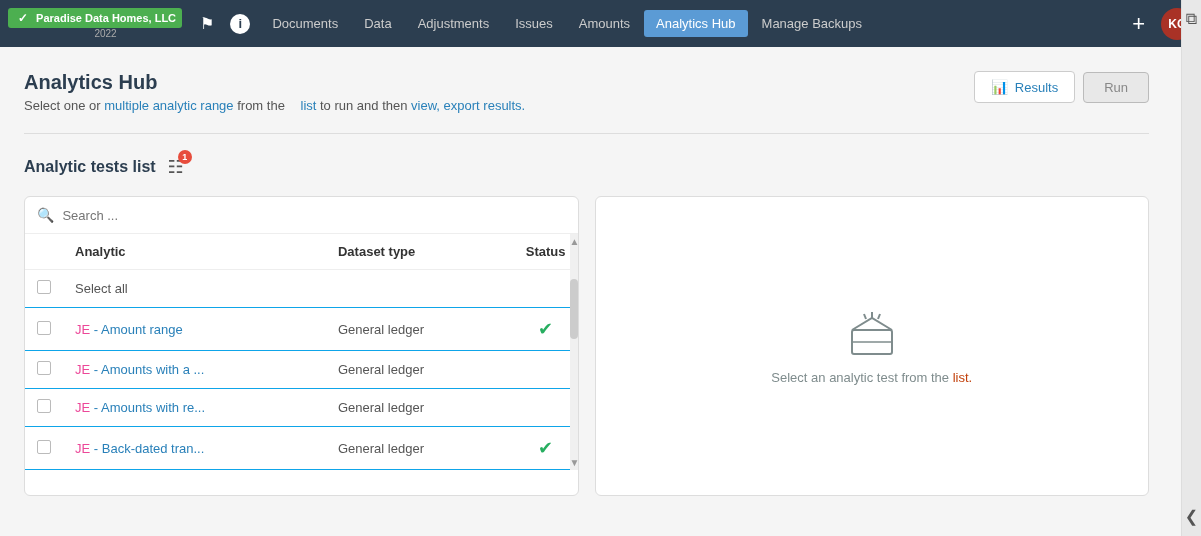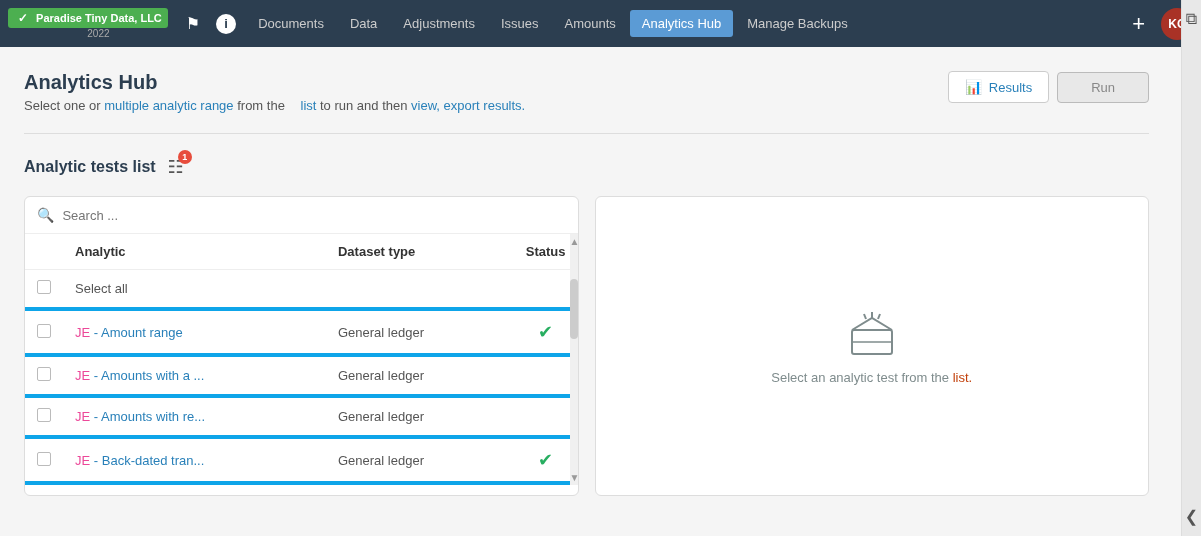--- a/index.html
+++ b/index.html
@@ -152,21 +152,21 @@
       gap: 6px;
       padding: 7px 16px;
       border: 1px solid #ccc;
       border-radius: 4px;
       background: white;
       color: #2980b9;
       cursor: pointer;
       font-size: 13px;
     }
     .btn-run {
-      padding: 7px 33px;
+      padding: 7px 20px;
       border: 1px solid #bbb;
       border-radius: 4px;
       background: #e8e8e8;
       color: #888;
       cursor: not-allowed;
       font-size: 13px;
     }
 
     
     .divider { border: none; border-top: 1px solid #ddd; margin-bottom: 20px; }
@@ -247,21 +247,21 @@
       font-weight: 600;
       color: #333;
       padding: 10px 12px;
       border-bottom: 1px solid #eee;
       background: white;
     }
     .analytic-table th:last-child { text-align: center; }
     .analytic-table td {
       padding: 10px 12px;
       font-size: 13px;
-      border-bottom: 4px solid #0ea5e9;
+      border-bottom: 1px solid #0ea5e9;
       vertical-align: middle;
     }
     .select-all-row td {
       color: #555;
       font-size: 13px;
     }
     .check-col { width: 36px; }
     .checkbox {
       width: 14px;
       height: 14px;
@@ -326,21 +326,21 @@
     
     .inbox-svg { margin-bottom: 12px; }
   </style>
 </head>
 <body>
 
 <nav class="topnav">
   <div class="topnav-logo">
     <div class="topnav-logo-box">
       <span style="background:#4caf50;color:white;padding:1px 4px;border-radius:2px;font-size:12px;">✓</span>
-      <span class="topnav-logo-text">Paradise Tiny Data, LLC</span>
+      <span class="topnav-logo-text">Paradise Data Homes, LLC</span>
     </div>
     <span class="topnav-logo-year">2022</span>
   </div>
 
   <button class="topnav-icon-btn" title="Flag">
     <span>⚑</span>
   </button>
   <button class="topnav-icon-btn" title="Info">
     <span style="background:white;color:#2c3e50;border-radius:50%;width:20px;height:20px;display:flex;align-items:center;justify-content:center;font-size:13px;font-weight:bold;">i</span>
   </button>

